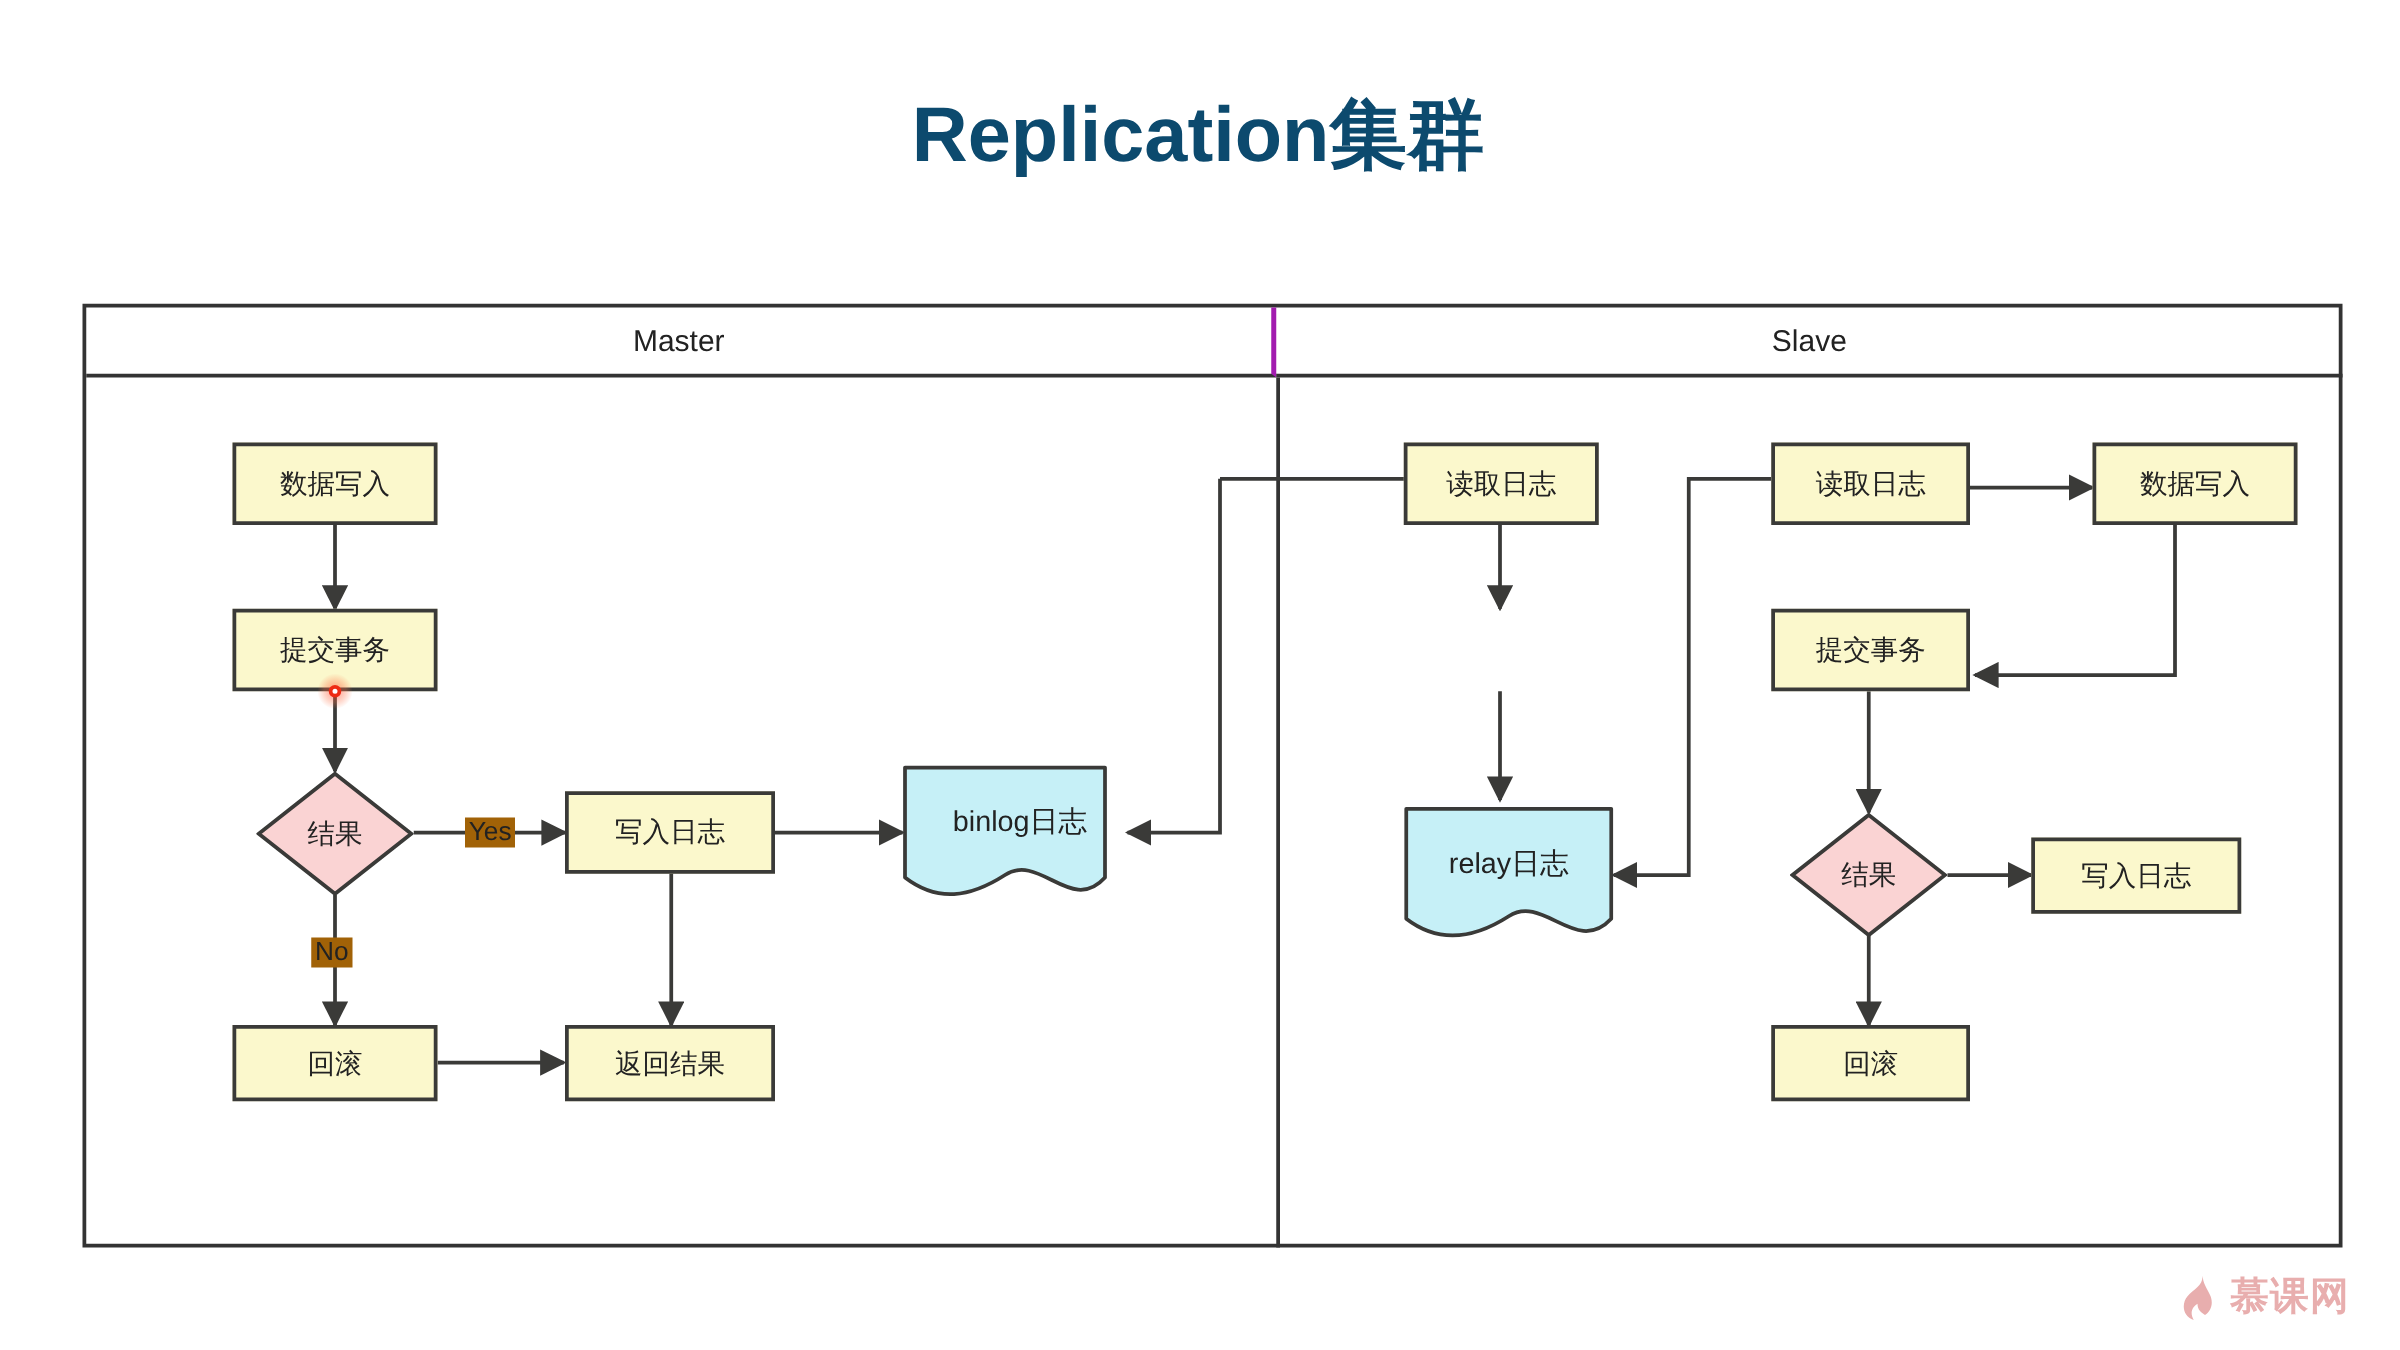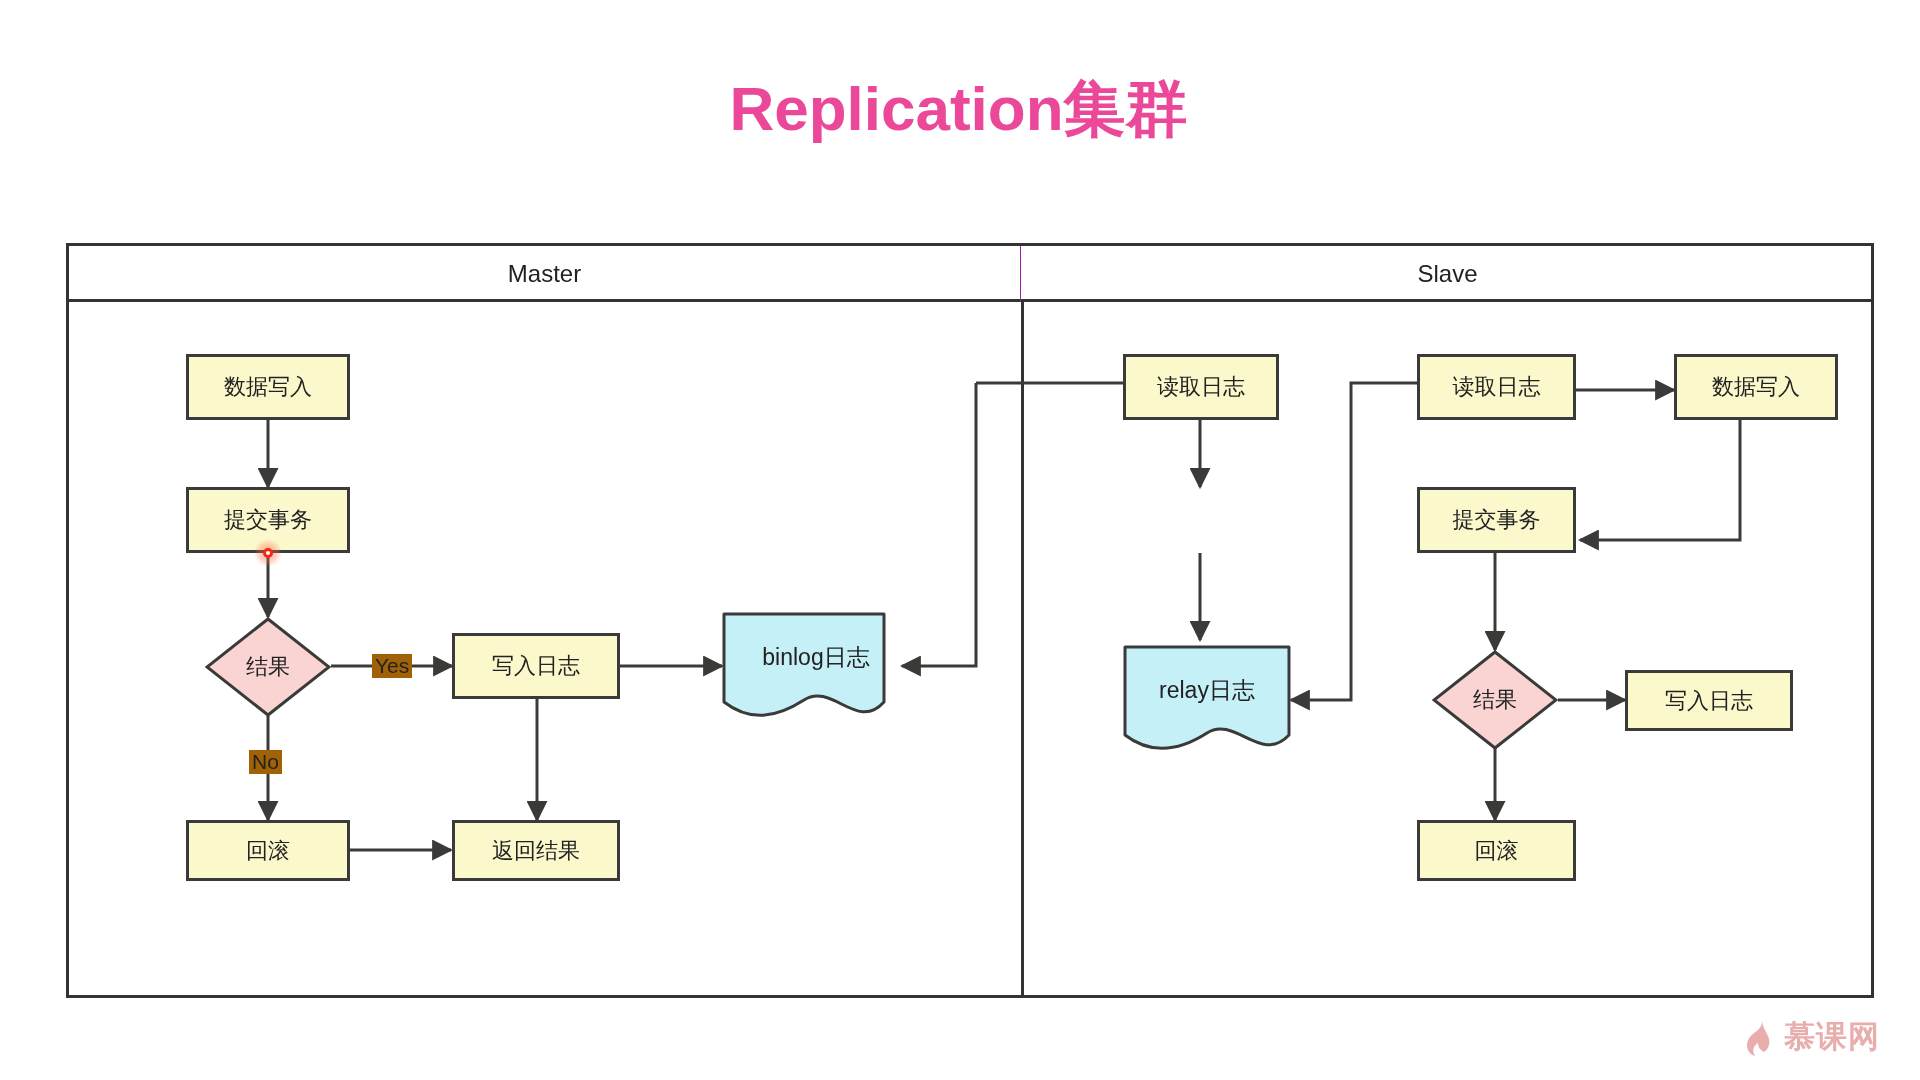--- a/index.html
+++ b/index.html
@@ -16,21 +16,21 @@
     height: 1080px;
     background: #ffffff;
   }
   #title {
     position: absolute;
     left: 0; right: 3px;
     top: 78px;
     text-align: center;
     font-size: 62px;
     font-weight: bold;
-    color: #ec4899;
+    color: #0c4a6e;
     letter-spacing: 0px;
     line-height: 1;
     white-space: nowrap;
   }
   #pool {
     position: absolute;
     left: 66px;
     top: 243px;
     width: 1808px;
     height: 755px;
@@ -40,21 +40,21 @@
   .lane-header {
     position: absolute;
     top: 0;
     height: 56px;
     line-height: 56px;
     text-align: center;
     font-size: 24px;
     color: #222222;
     border-bottom: 3px solid #333333;
   }
-  #lane-header-master { left: 0; width: 952px; border-right: 1px solid #a21caf; }
+  #lane-header-master { left: 0; width: 952px; border-right: 4px solid #a21caf; }
   #lane-header-slave  { left: 952px; width: 853px; text-align: center; }
   #lane-divider {
     position: absolute;
     left: 952px; top: 56px;
     width: 3px; height: 696px;
     background: #333333;
   }
   
   .node {
     position: absolute;

